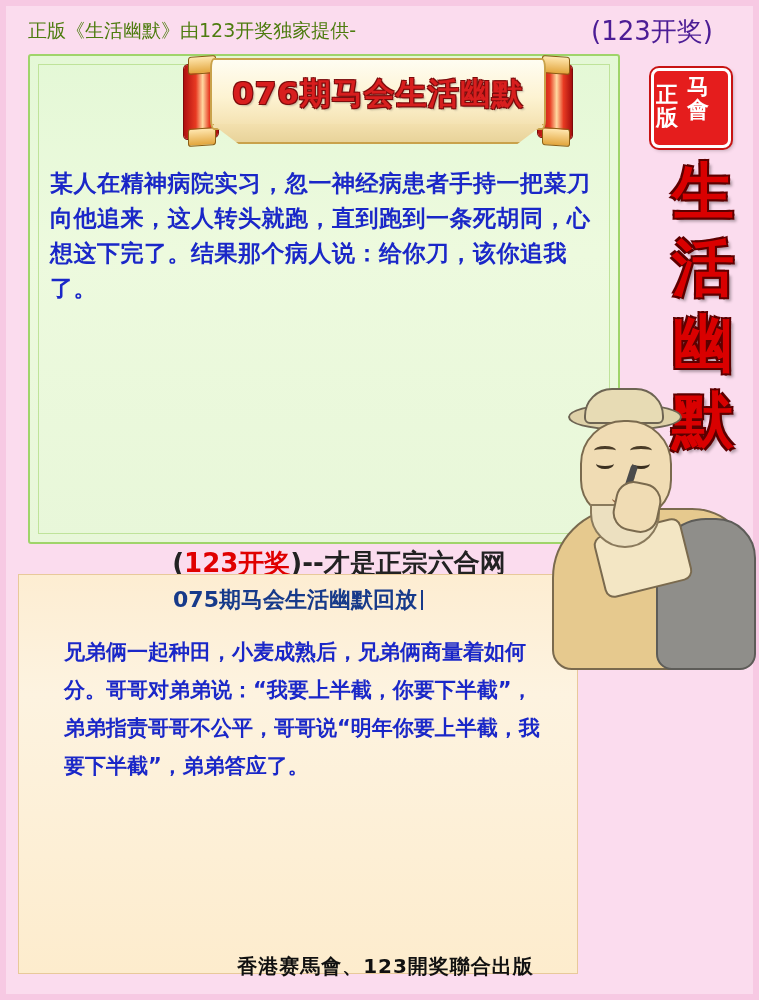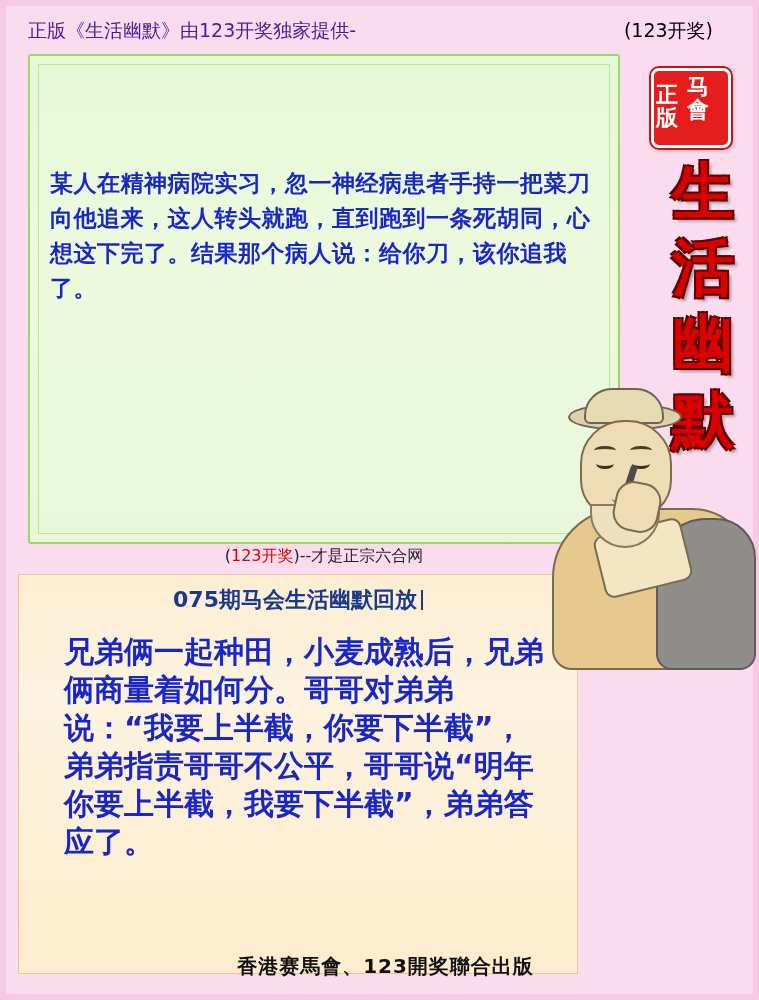--- a/index.html
+++ b/index.html
@@ -36,28 +36,28 @@
     width: 759px;
     height: 30px;
     display: flex;
     align-items: center;
     justify-content: space-between;
     padding: 0 22px;
     box-sizing: border-box;
   }
   .header-left {
     font-size: 19px;
-    color: #4c1d95;
+    color: #4d7c0f;
     font-family: "DejaVu Sans", "Liberation Sans", sans-serif;
     letter-spacing: 0px;
     white-space: nowrap;
   }
   .header-right {
-    font-size: 19px;
-    color: #000000;
+    font-size: 26px;
+    color: #4c1d95;
     white-space: nowrap;
     padding-right: 30px;
   }
 
   
   .main-panel {
     position: absolute;
     left: 22px;
     top: 48px;
     width: 592px;
@@ -160,26 +160,26 @@
     line-height: 35px;
     color: #1a27c8;
     font-weight: bold;
     letter-spacing: 0.5px;
     font-family: "DejaVu Sans", "Liberation Sans", sans-serif;
   }
 
   
   .subline {
     position: absolute;
-    left: 22px;
+    left: 37px;
     top: 540px;
     width: 592px;
     text-align: center;
-    font-size: 16px;
-    font-weight: normal;
+    font-size: 26px;
+    font-weight: bold;
     white-space: nowrap;
   }
   .subline .red { color: #e00000; }
   .subline .dark { color: #222; }
 
   
   .lower-panel {
     position: absolute;
     left: 12px;
     top: 568px;
@@ -206,21 +206,21 @@
     height: 20px;
     background: #173a8a;
     vertical-align: -3px;
     margin-left: 4px;
   }
   .lower-text {
     position: absolute;
     left: 45px;
     top: 58px;
     width: 480px;
-    font-size: 30px;
+    font-size: 21px;
     line-height: 38px;
     font-weight: bold;
     color: #1a27c8;
     font-family: "DejaVu Sans", "Liberation Sans", sans-serif;
   }
 
   
   .side-title {
     position: absolute;
     right: 4px;
@@ -388,20 +388,33 @@
 
     <div class="header">
       <div class="header-left">正版《生活幽默》由123开奖独家提供-</div>
       <div class="header-right">(123开奖)</div>
     </div>
 
     <div class="main-panel">
       <div class="main-panel-inner"></div>
     </div>
 
+    <div class="scroll-banner">
+      <div class="scroll-rod left">
+        <div class="knob top"></div>
+        <div class="knob bot"></div>
+      </div>
+      <div class="scroll-rod right">
+        <div class="knob top"></div>
+        <div class="knob bot"></div>
+      </div>
+      <div class="scroll-body">
+        <div class="banner-title">076期马会生活幽默</div>
+      </div>
+    </div>
 
     <div class="joke-text">某人在精神病院实习，忽一神经病患者手持一把菜刀向他追来，这人转头就跑，直到跑到一条死胡同，心想这下完了。结果那个病人说：给你刀，该你追我了。</div>
 
     <div class="subline">
       <span class="dark">(</span><span class="red">123开奖</span><span class="dark">)--才是正宗六合网</span>
     </div>
 
     <div class="lower-panel">
       <div class="lower-title"><span>075期马会生活幽默回放</span><span class="cursor"></span></div>
       <div class="lower-text">兄弟俩一起种田，小麦成熟后，兄弟俩商量着如何分。哥哥对弟弟说：“我要上半截，你要下半截”，弟弟指责哥哥不公平，哥哥说“明年你要上半截，我要下半截”，弟弟答应了。</div>

